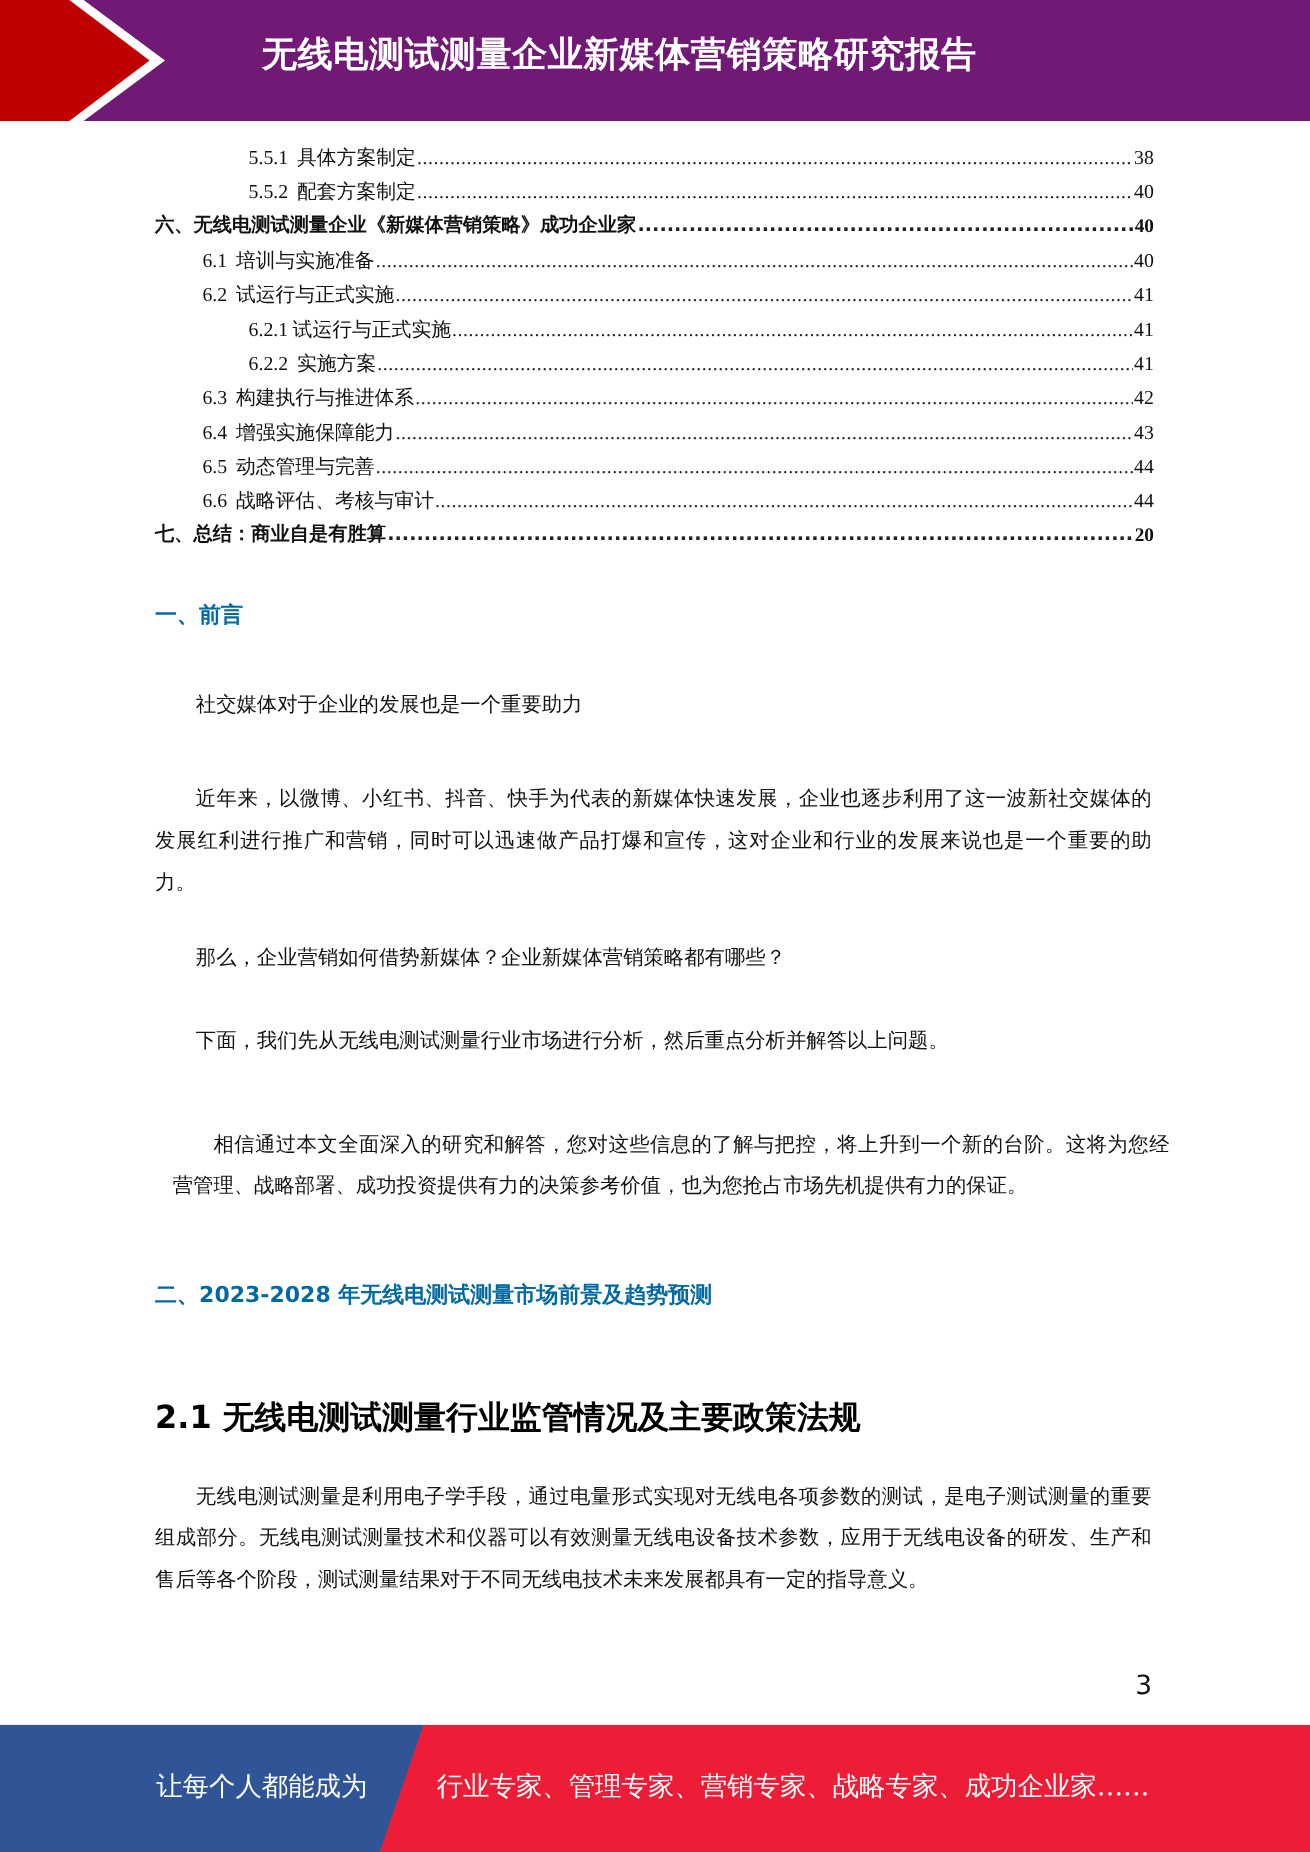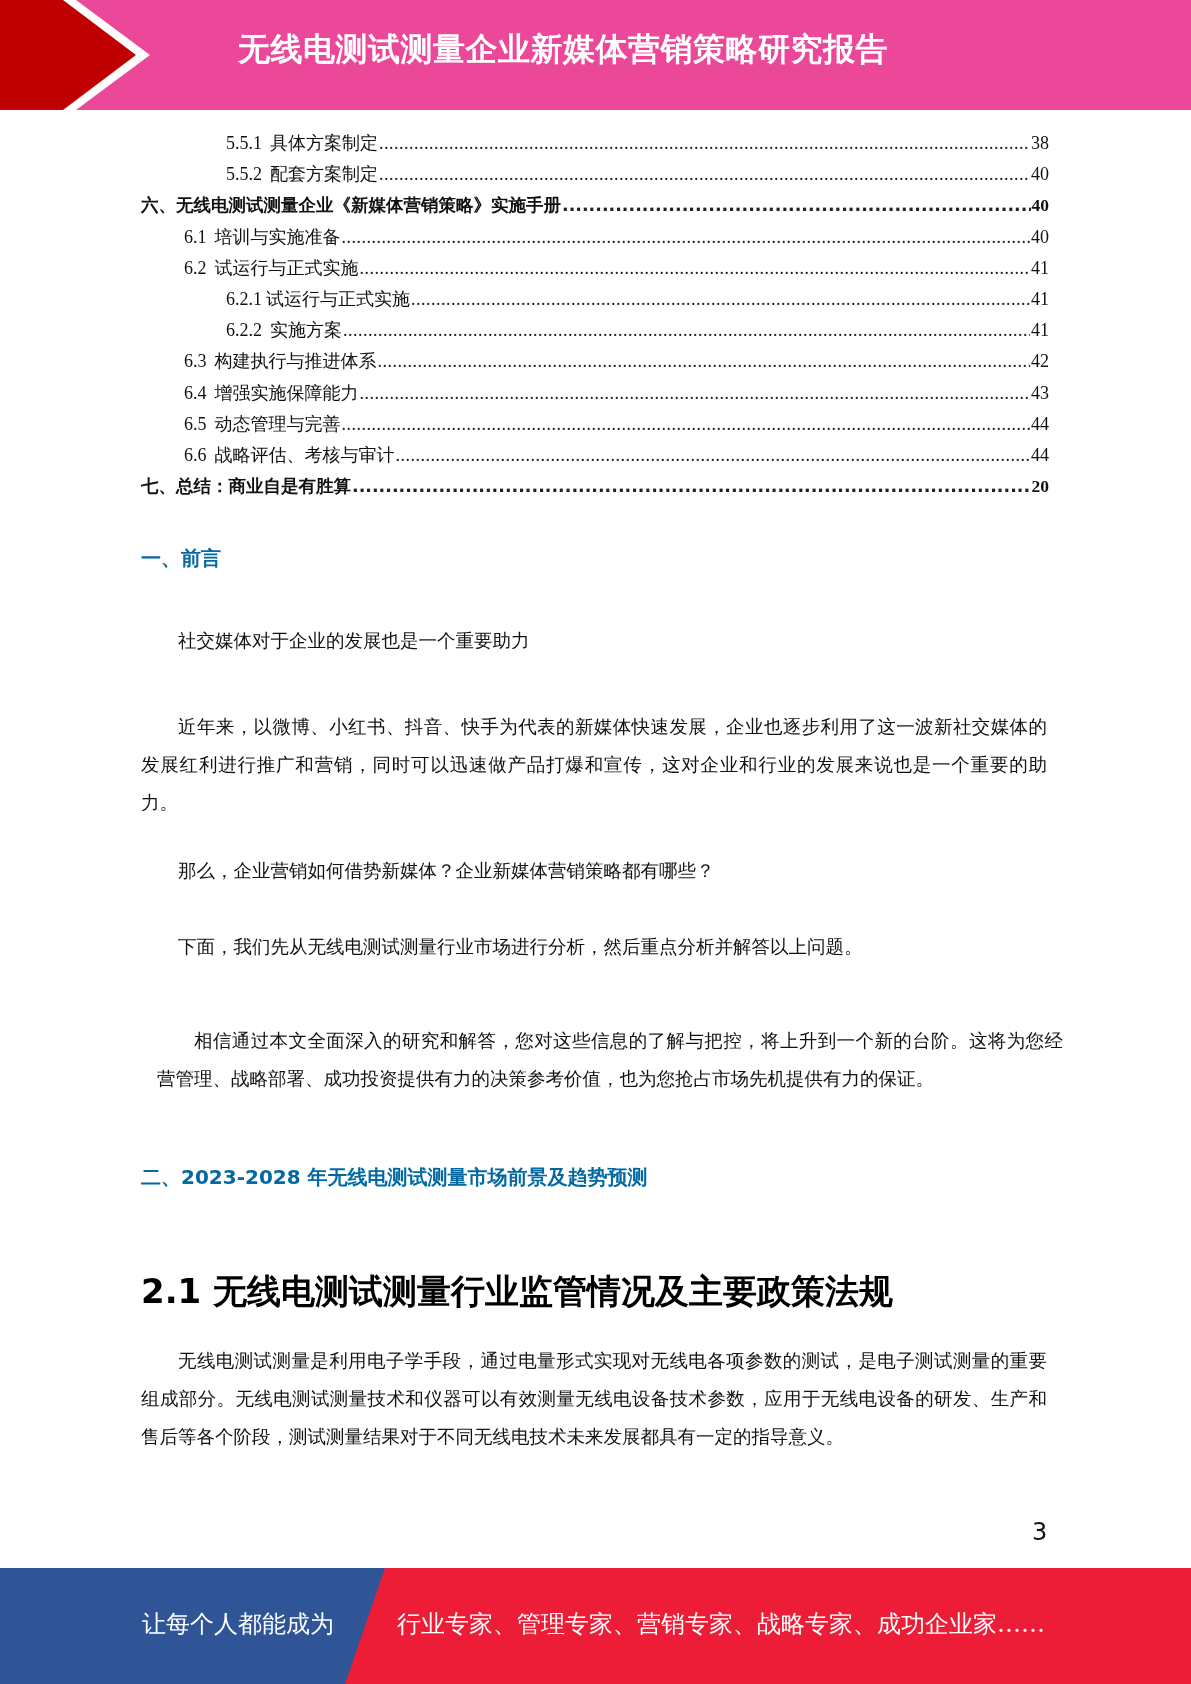--- a/index.html
+++ b/index.html
@@ -1,20 +1,20 @@
 <!DOCTYPE html>
 <html><head>
 <meta charset="utf-8">
 <style>
   html, body { margin: 0; padding: 0; background: #ffffff; }
   body { width: 1191px; height: 1684px; position: relative; overflow: hidden;
          font-family: "DejaVu Serif", "Liberation Serif", serif; color: #111; }
 
   
-  .header { position: absolute; left: 0; top: 0; width: 1191px; height: 110px; background: #ec4899; }
+  .header { position: absolute; left: 0; top: 0; width: 1191px; height: 110px; background: #701a75; }
   .header svg.arrow { position: absolute; left: 0; top: 0; }
   .header-title { position: absolute; left: 238px; top: 28px; font-family: "DejaVu Sans", "Liberation Sans", sans-serif;
                   font-weight: bold; font-size: 32px; color: #ffffff; letter-spacing: 0.5px; white-space: nowrap; }
 
   
   .toc { position: absolute; left: 141px; top: 128px; width: 908px; }
   .toc-row { display: flex; align-items: center; height: 31.2px; font-size: 18px; line-height: 31.2px;
              font-family: "Liberation Serif", "DejaVu Serif", serif; white-space: nowrap; }
   .toc-row.lvl1 { padding-left: 0; font-family: "DejaVu Sans", "Liberation Sans", sans-serif; font-weight: bold; font-size: 17.5px; }
   .toc-row.lvl2 { padding-left: 43px; }
@@ -23,21 +23,21 @@
   .toc-row .dots { flex: 1; overflow: hidden; margin: 0 1px; color: #222; letter-spacing: 0.5px; }
   .toc-row .dots::after { content: "........................................................................................................................................................................................................................................................"; }
   .toc-row.lvl1 .dots { letter-spacing: 0; font-weight: bold; }
   .toc-row .page { font-family: "Liberation Serif", "DejaVu Serif", serif; }
   .toc-row.lvl1 .page { font-weight: bold; }
 
   
   .h1 { position: absolute; left: 141px; font-family: "DejaVu Sans", "Liberation Sans", sans-serif; font-weight: bold;
         font-size: 20px; color: #0369a1; white-space: nowrap; }
   .h2 { position: absolute; left: 141px; font-family: "DejaVu Sans", "Liberation Sans", sans-serif; font-weight: bold;
-        font-size: 34px; color: #000; white-space: nowrap; }
+        font-size: 29px; color: #000; white-space: nowrap; }
 
   
   .p { position: absolute; left: 141px; width: 906px; font-family: "DejaVu Serif", "Liberation Serif", serif;
        font-size: 18.5px; line-height: 38px; text-indent: 2em; text-align: justify; color: #111; }
 
   
   .page-num { position: absolute; left: 1032px; top: 1518px; font-family: "DejaVu Sans", "Liberation Sans", sans-serif;
               font-size: 24px; color: #111; }
 
   
@@ -67,21 +67,21 @@
     <span class="page">38</span>
   </div>
   <div class="toc-row lvl3">
     <span class="num">5.5.2</span>
     <span class="title">配套方案制定</span>
     <span class="dots"></span>
     <span class="page">40</span>
   </div>
   <div class="toc-row lvl1">
     <span class="num" style="margin-right:0">六、</span>
-    <span class="title">无线电测试测量企业《新媒体营销策略》实施手册</span>
+    <span class="title">无线电测试测量企业《新媒体营销策略》成功企业家</span>
     <span class="dots"></span>
     <span class="page">40</span>
   </div>
   <div class="toc-row lvl2">
     <span class="num">6.1</span>
     <span class="title">培训与实施准备</span>
     <span class="dots"></span>
     <span class="page">40</span>
   </div>
   <div class="toc-row lvl2">

